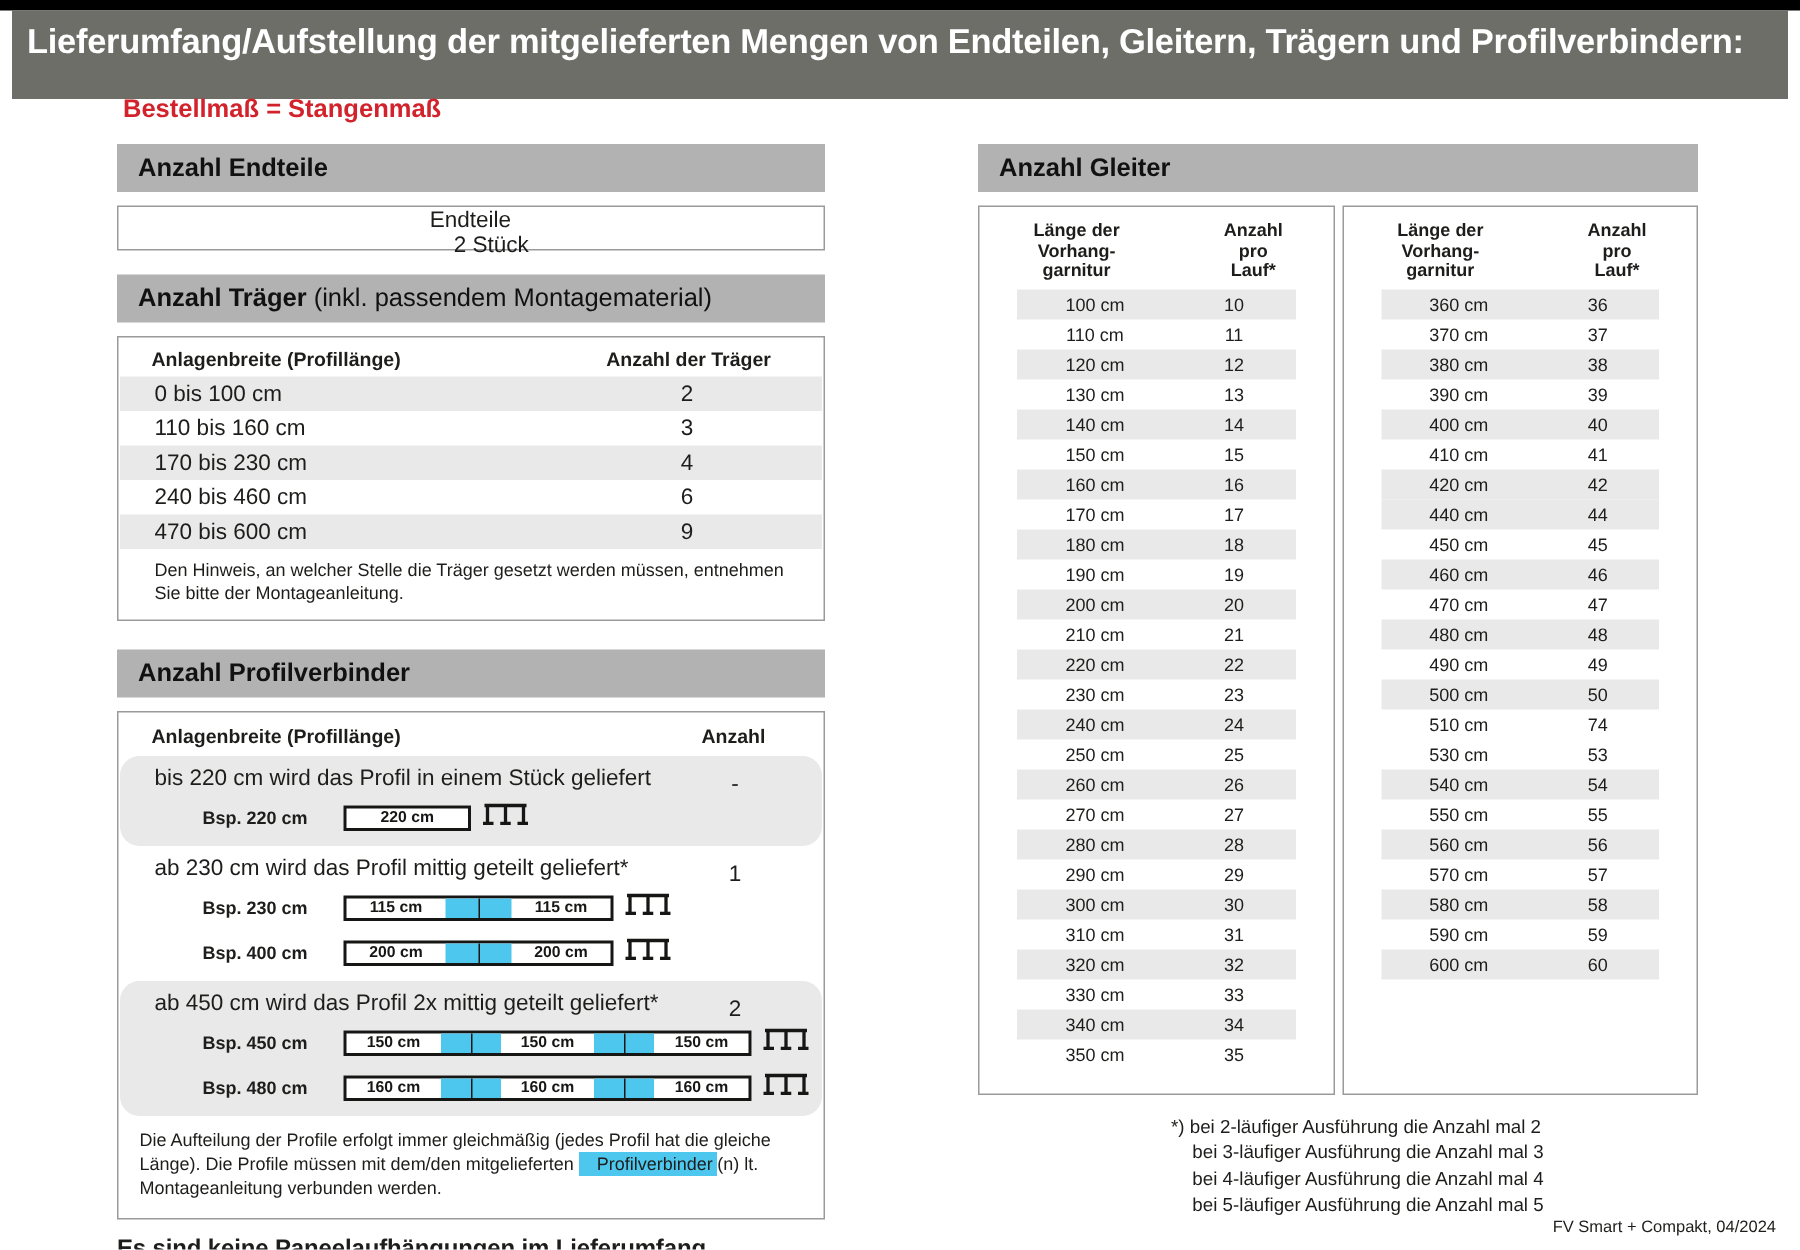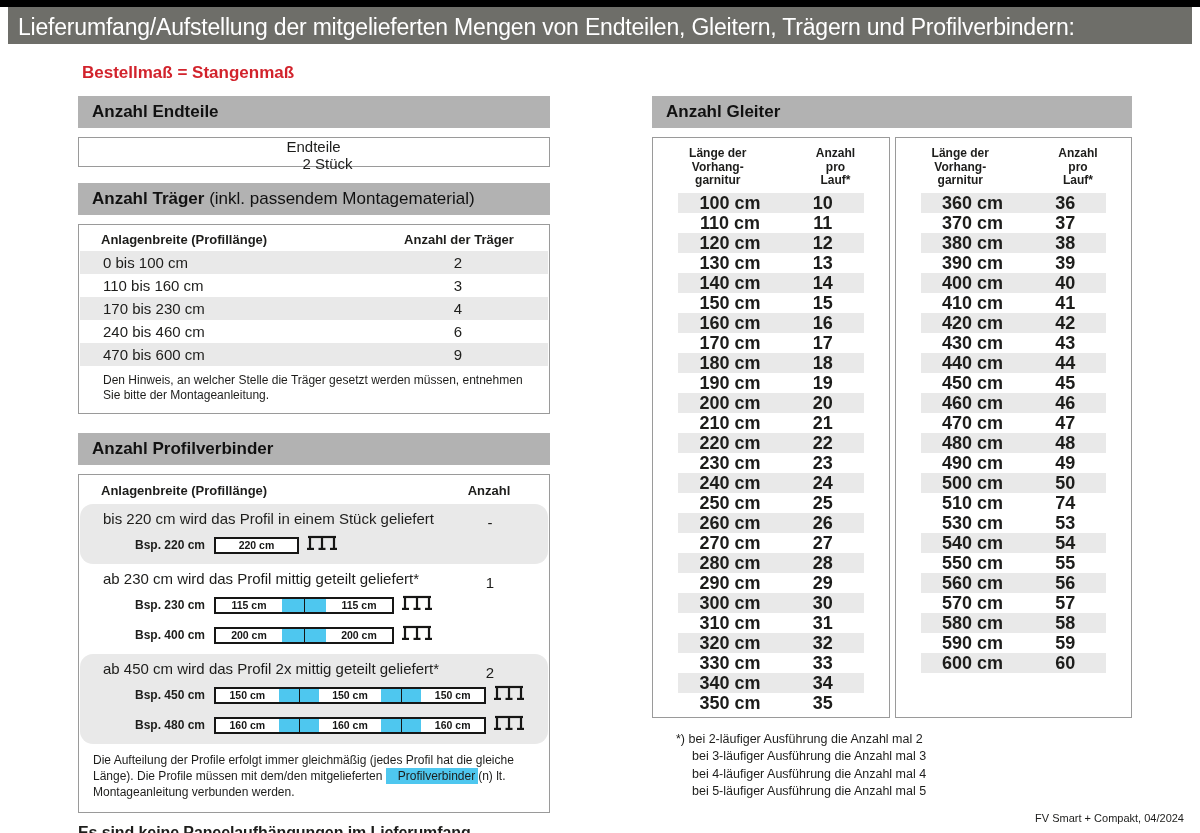--- a/index.html
+++ b/index.html
@@ -1,22 +1,22 @@
 <!DOCTYPE html>
 <html><head>
 <meta charset="utf-8">
 <style>
   * { margin:0; padding:0; box-sizing:border-box; }
   html,body { width:1200px; height:833px; background:#ffffff;
     font-family:"Liberation Sans","DejaVu Sans",sans-serif; color:#1d1d1b;
     position:relative; overflow:hidden; }
 
   .top-strip { position:absolute; left:0; top:0; width:1200px; height:7px; background:#000; }
-  .main-header { position:absolute; left:8px; top:7px; width:1184px; height:37px;
-    background:#6e6e69; color:#fff; font-size:23px; font-weight:normal;
+  .main-header { position:absolute; left:8px; top:7px; width:1184px; height:59px;
+    background:#6e6e69; color:#fff; font-size:23px; font-weight:bold;
     line-height:41px; padding-left:10px; letter-spacing:-0.2px; }
   .subtitle { position:absolute; left:82px; top:63px; color:#d2232c;
     font-size:17px; font-weight:bold; }
 
   .left-col  { position:absolute; left:78px;  top:96px; width:472px; }
   .right-col { position:absolute; left:652px; top:96px; width:480px; }
 
   .section-bar { height:32px; background:#b2b2b2; color:#111;
     font-size:17px; font-weight:bold; line-height:32px; padding-left:14px;
     margin-bottom:9px; }
@@ -44,48 +44,48 @@
   .pv-box { padding-bottom:2px; }
   .pv-head { display:flex; font-size:13px; font-weight:bold; padding:8px 0 6px; }
   .pv-head .c1 { padding-left:22px; flex:1; }
   .pv-head .c2 { position:absolute; left:380px; width:60px; text-align:center; }
   .pv-head { position:relative; }
   .pv-group { position:relative; margin:0 1px; padding:4px 0 4px;border-radius:13px; }
   .pv-group.shade { background:#e9e9e9; }
   .pv-text { font-size:15px; padding-left:23px; height:22px; line-height:22px; }
   .pv-count { position:absolute; left:380px; top:10px; width:60px; text-align:center; font-size:15px; }
   .pv-example { display:flex; align-items:center; height:30px; padding-left:55px; }
-  .pv-example .ex-label { width:68px; text-align:right; font-size:12px; font-weight:bold; margin-right:11px; white-space:nowrap; }
+  .pv-example .ex-label { width:68px; text-align:right; font-size:12px; font-weight:bold; margin-right:26px; white-space:nowrap; }
   .pv-bar { display:flex; height:17px; border:2px solid #161615; background:#fff; }
   .pv-bar .seg { flex:1; font-size:10.5px; font-weight:bold; text-align:center;
     line-height:13px; color:#161615; overflow:hidden; white-space:nowrap; }
   .pv-bar .joint { position:relative; height:100%; }
   .pv-bar .joint::after { content:""; position:absolute; left:50%; top:0; bottom:0;
     width:0; border-left:1.5px solid #161615; }
   .pv-icon { margin-left:7px; flex:0 0 auto; }
   .pv-note { font-size:12px; line-height:16px; padding:8px 14px 10px; }
   .hl { padding:1px 3px 1px 12px; }
 
   .bold-note { margin-top:11px; font-size:16px; font-weight:bold; letter-spacing:-0.1px; }
 
   
   .gleiter-tables { display:flex; gap:5px; }
-  .g-box { flex:1; border:1px solid #9a9a9a; background:#fff; padding-bottom:4px; }
+  .g-box { flex:1; border:1px solid #9a9a9a; background:#fff; padding-bottom:16px; }
   .g-head { display:flex; padding:9px 0 5px; }
   .g-head .gc { font-size:12px; font-weight:bold; line-height:13.5px; text-align:center; }
   .g-head .gc1 { width:55%; }
   .g-head .gc2 { width:45%; }
-  .g-row { display:flex; height:20px; line-height:20px; font-size:18px; margin:0 25px;font-weight:bold; }
+  .g-row { display:flex; height:20px; line-height:20px; font-size:12px; margin:0 25px; }
   .g-row.shade { background:#e9e9e9; }
   .g-row .gc1 { width:56%; text-align:center; }
   .g-row .gc2 { width:44%; text-align:center; }
   .g-filler { height:20px; }
 
   .footnotes { margin:13px 0 0 24px; font-size:12.5px; line-height:17.5px; }
-  .footnotes .fn-line { padding-left:0; }
+  .footnotes .fn-line { padding-left:0;text-align:center; }
   .footnotes .fn-line + .fn-line { padding-left:16px; }
 
   .page-footer { position:absolute; top:812px; right:16px; font-size:11px; color:#1d1d1b; }
 </style>
 </head>
 <body>
 
 <div class="top-strip"></div>
 <div class="main-header">Lieferumfang/Aufstellung der mitgelieferten Mengen von Endteilen, Gleitern, Trägern und Profilverbindern:</div>
 <div class="subtitle">Bestellmaß = Stangenmaß</div>
@@ -421,24 +421,20 @@
           <div class="gc2">40</div>
         </div>
         <div class="g-row">
           <div class="gc1">410 cm</div>
           <div class="gc2">41</div>
         </div>
         <div class="g-row shade">
           <div class="gc1">420 cm</div>
           <div class="gc2">42</div>
         </div>
-        <div class="g-row">
-          <div class="gc1">430 cm</div>
-          <div class="gc2">43</div>
-        </div>
         <div class="g-row shade">
           <div class="gc1">440 cm</div>
           <div class="gc2">44</div>
         </div>
         <div class="g-row">
           <div class="gc1">450 cm</div>
           <div class="gc2">45</div>
         </div>
         <div class="g-row shade">
           <div class="gc1">460 cm</div>

